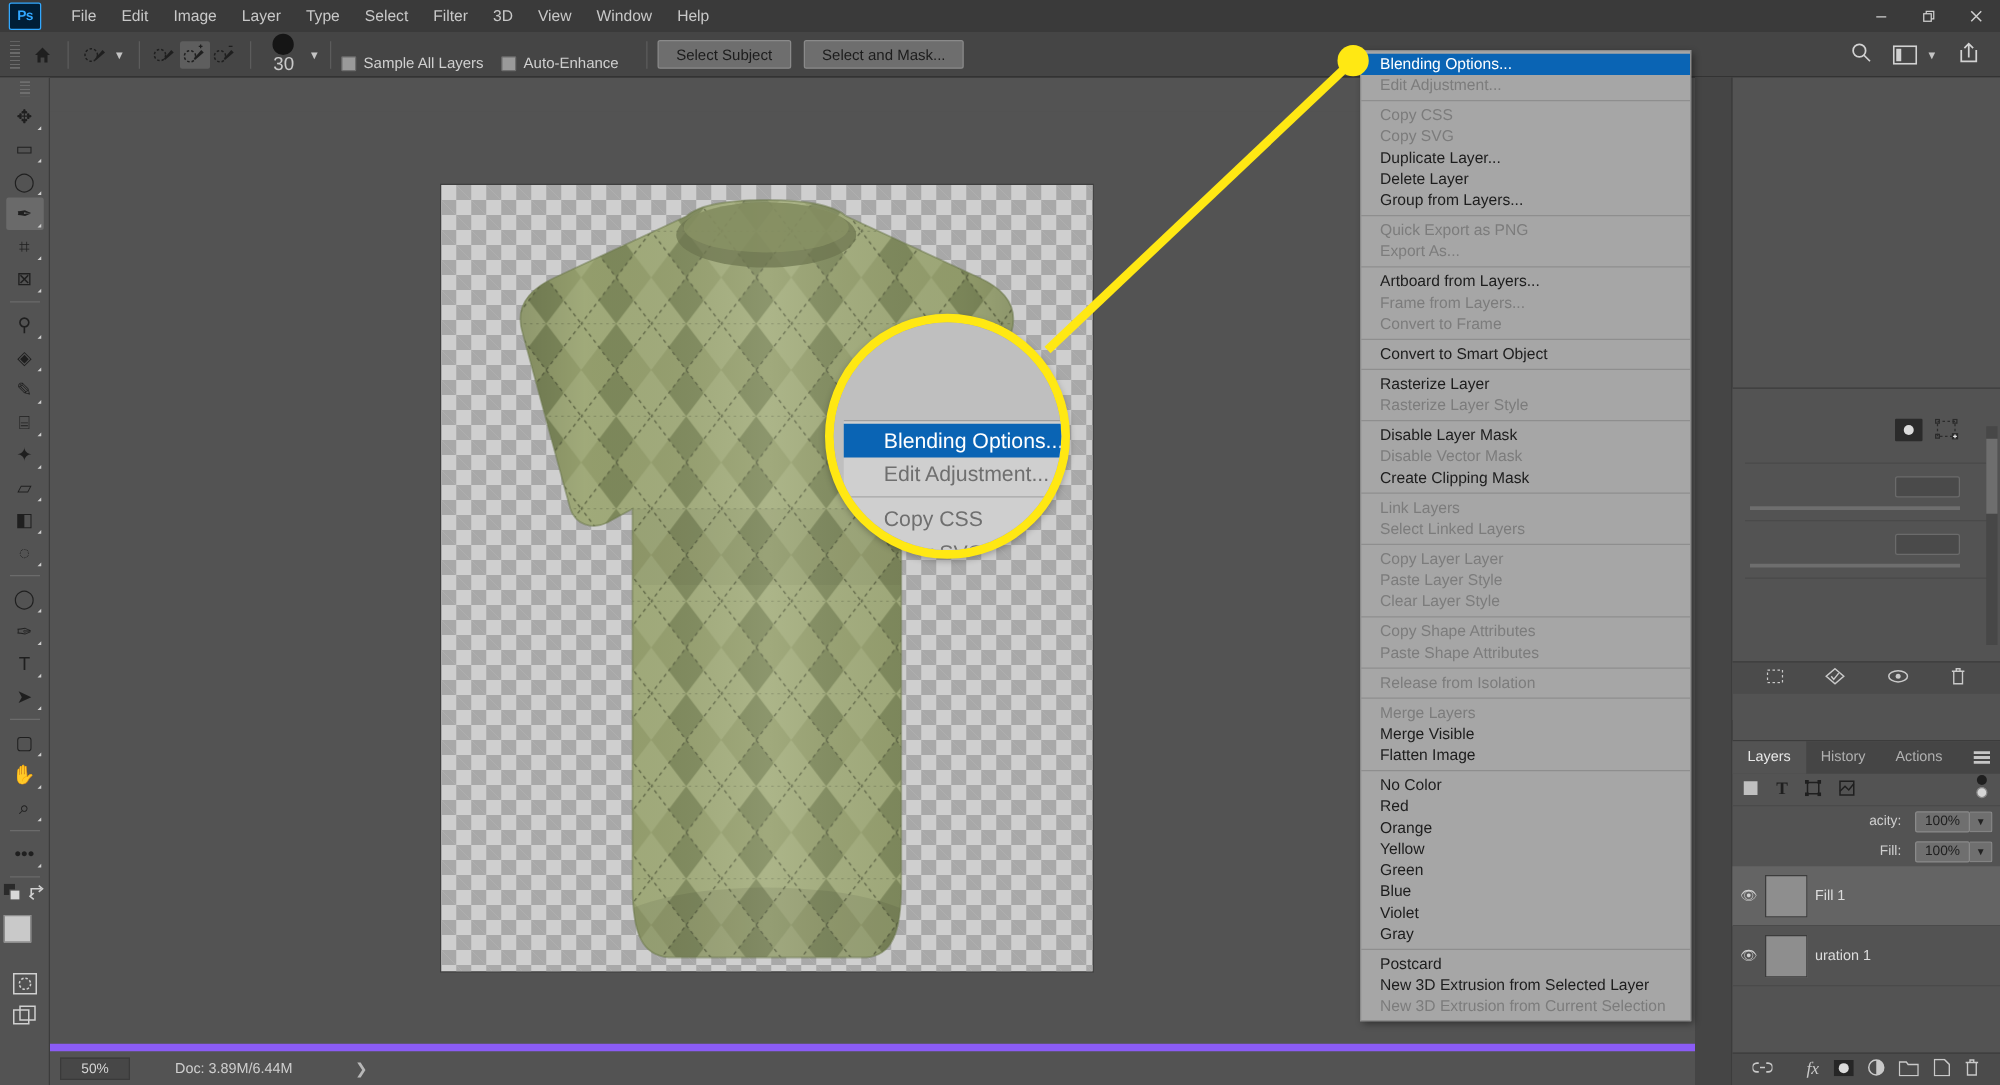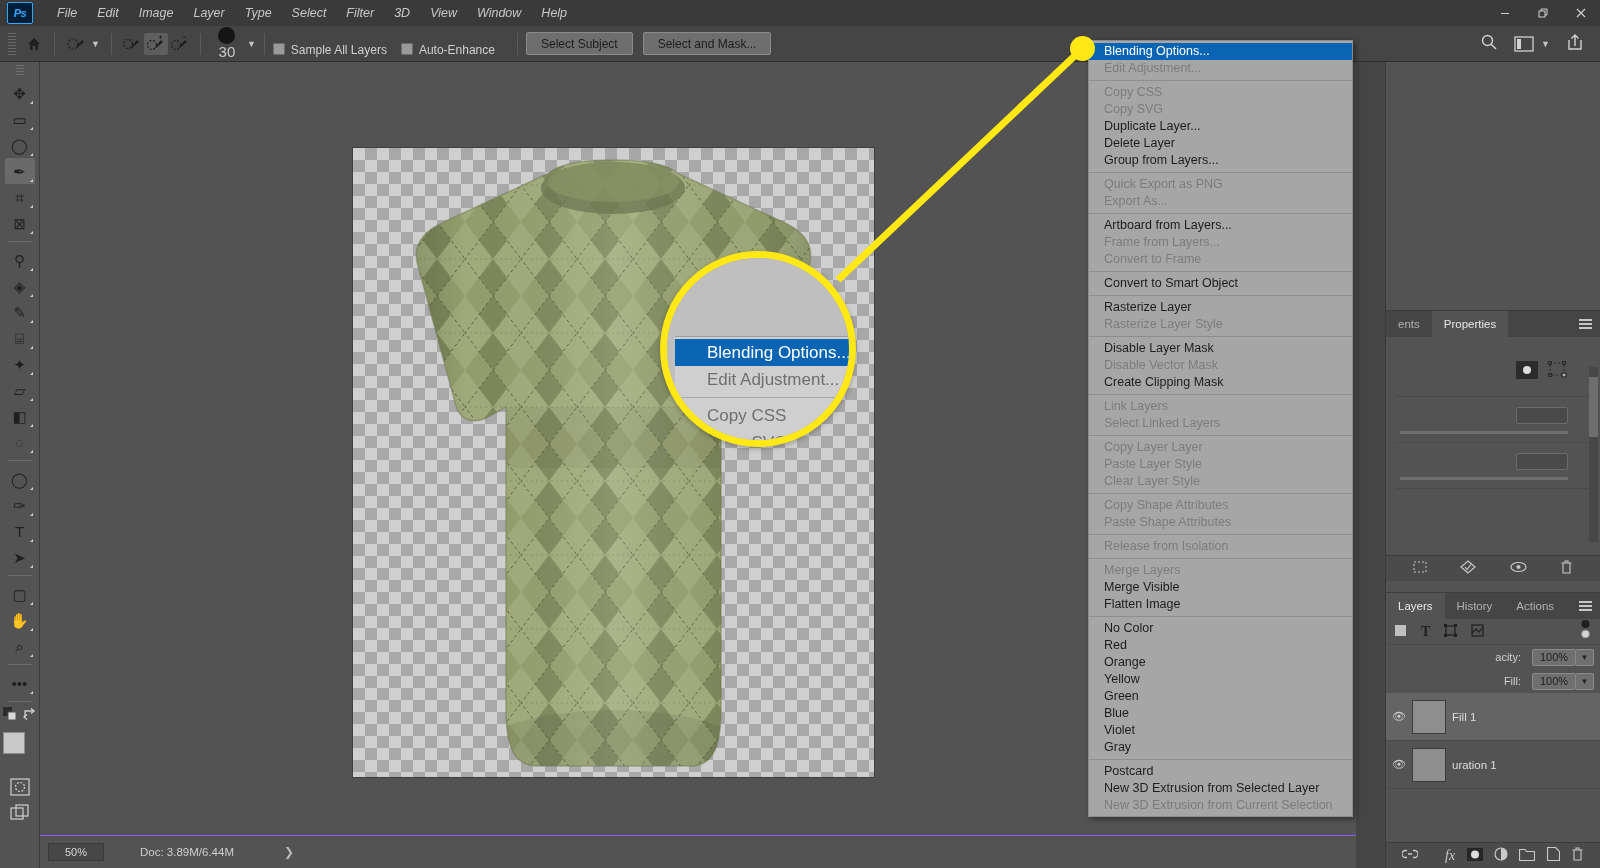--- a/index.html
+++ b/index.html
@@ -11,21 +11,21 @@
     font-size: 12px;
     color: #d4d4d4;
     -webkit-font-smoothing: antialiased;
   }
   #app { position: relative; width: 1600px; height: 868px; }
 
   
   .titlebar {
     position: absolute; left: 0; top: 0; width: 1600px; height: 26px;
     background: #3a3a3a;
-    display: flex; align-items: center; font-style: italic;
+    display: flex; align-items: center;
   }
   .ps-logo {
     width: 26px; height: 22px; margin-left: 7px;
     background: #001e36; border: 1px solid #31a8ff; border-radius: 2px;
     color: #31a8ff; font-size: 11px; font-weight: bold;
     display: flex; align-items: center; justify-content: center;
     letter-spacing: -0.5px;
   }
   .menubar { display: flex; align-items: center; margin-left: 14px; height: 26px; }
   .menubar .mi {
@@ -57,21 +57,21 @@
     width: 24px; height: 22px; display: flex; align-items: center; justify-content: center;
   }
   .brush-swatch.sel { background: #5e5e5e; border-radius: 2px; }
   .chev { font-size: 9px; color: #c4c4c4; margin-left: 2px; }
   .brush-size {
     display: flex; flex-direction: column; align-items: center; justify-content: center;
     width: 36px;
   }
   .brush-dot { width: 17px; height: 17px; border-radius: 50%; background: #151515; }
   .brush-num { font-size: 15px; color: #c9c9c9; margin-top: -1px; }
-  .cb-wrap { display: flex; align-items: flex-start; gap: 6px; margin-right: 14px; margin-top: 13px; }
+  .cb-wrap { display: flex; align-items: flex-end; gap: 6px; margin-right: 14px; margin-top: 13px; }
   .cbx {
     width: 12px; height: 12px; background: #9a9a9a; border: 1px solid #6d6d6d; border-radius: 1px;
   }
   .cb-label { font-size: 12px; color: #d0d0d0; }
   .ob-btn {
     height: 23px; padding: 0 14px;
     background: #6e6e6e; border: 1px solid #8a8a8a; border-radius: 2px;
     color: #1c1c1c; font-size: 12px;
     display: flex; align-items: center; justify-content: center;
     margin-right: 10px;
@@ -137,21 +137,21 @@
     background-size: 24px 24px;
     background-position: 0 0, 12px 12px;
     box-shadow: 0 0 0 1px #3f3f3f;
   }
   
   .shirt { position: absolute; left: 0; top: 0; width: 521px; height: 629px; }
 
   
   .statusbar {
     position: absolute; left: 40px; top: 835px; width: 1560px; height: 33px;
-    background: #535353; border-top: 1px solid #8b5cf6;
+    background: #535353; border-top: 6px solid #8b5cf6;
     display: flex; align-items: center;
   }
   .zoombox {
     width: 56px; height: 18px; margin-left: 8px; background: #474747;
     border: 1px solid #3a3a3a;
     display: flex; align-items: center; justify-content: center;
     font-size: 11px; color: #d6d6d6;
   }
   .docinfo { margin-left: 36px; font-size: 11.5px; color: #cfcfcf; }
   .docarrow { margin-left: 50px; font-size: 12px; color: #b8b8b8; }
@@ -621,25 +621,20 @@
     <div class="zoombox">50%</div>
     <div class="docinfo">Doc: 3.89M/6.44M</div>
     <div class="docarrow">❯</div>
   </div>
 
   <div class="rightdock">
     <div class="panel-rail"></div>
 
 
     <div class="panel-block" style="top:248px;height:266px;">
-      <div class="panel-tabs">
-        <div class="ptab">ents</div>
-        <div class="ptab active">Properties</div>
-        <div class="pmenu"></div>
-      </div>
       <div class="prop-body">
         <div class="vscroll">
             <div class="thumb"></div>
           </div>
         <div style="display:flex;justify-content:flex-end;gap:10px;padding:14px 22px 14px 0;border-bottom:1px solid #4a4a4a;">
           <div class="icon-dark">
             <svg width="14" height="12" viewBox="0 0 14 12">
                 <circle cx="7" cy="6" r="4" fill="#dcdcdc"></circle>
               </svg>
           </div>

